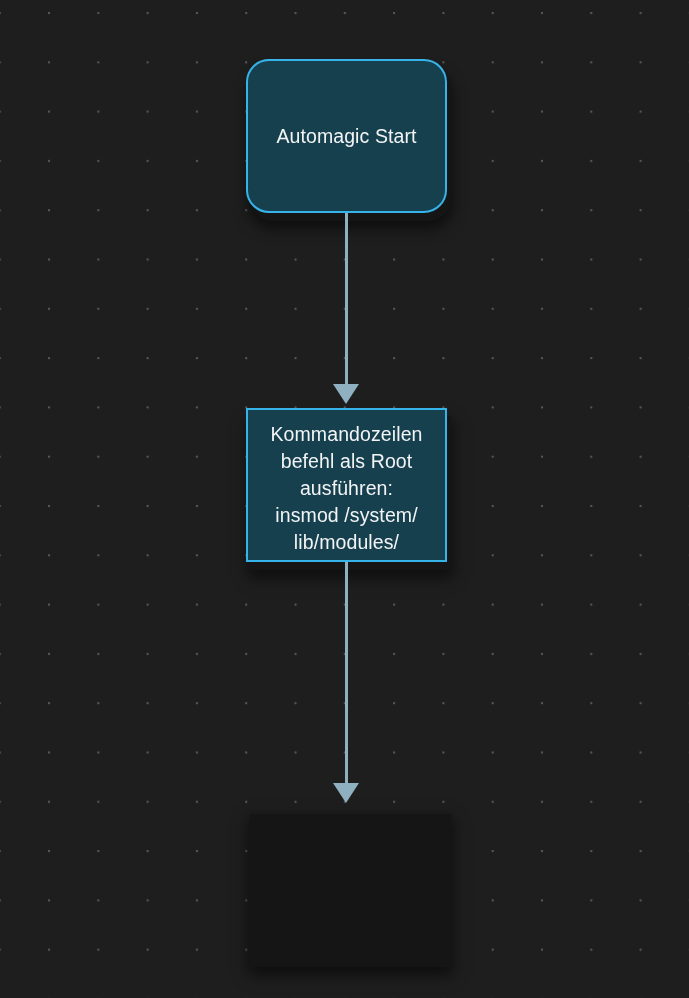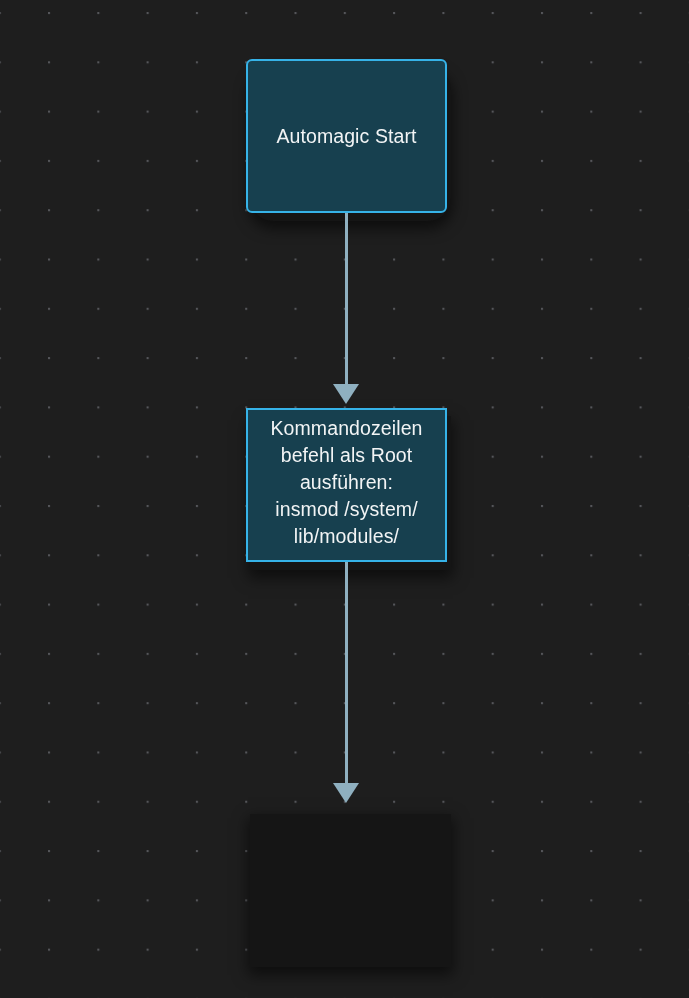--- a/index.html
+++ b/index.html
@@ -53,21 +53,21 @@
     background: #151515;
     box-shadow: 0 6px 14px 2px rgba(0,0,0,0.55);
     z-index: 0;
   }
 
   #node-start {
     left: 246px;
     top: 59px;
     width: 201px;
     height: 154px;
-    border-radius: 6px;
+    border-radius: 23px;
     font-size: 19.5px;
     z-index: 2;
   }
   #node-start-shadow {
     left: 250px;
     top: 67px;
     width: 201px;
     height: 154px;
     border-radius: 23px;
   }
@@ -75,21 +75,21 @@
   #node-command {
     left: 246px;
     top: 408px;
     width: 201px;
     height: 154px;
     font-size: 19.5px;
     align-items: flex-start;
     z-index: 2;
   }
   #node-command .node-label {
-    margin-top: 5px;
+    margin-top: 11px;
     line-height: 1.385;
   }
   #node-command-shadow {
     left: 250px;
     top: 416px;
     width: 201px;
     height: 154px;
   }
 
   #node-wlan {

